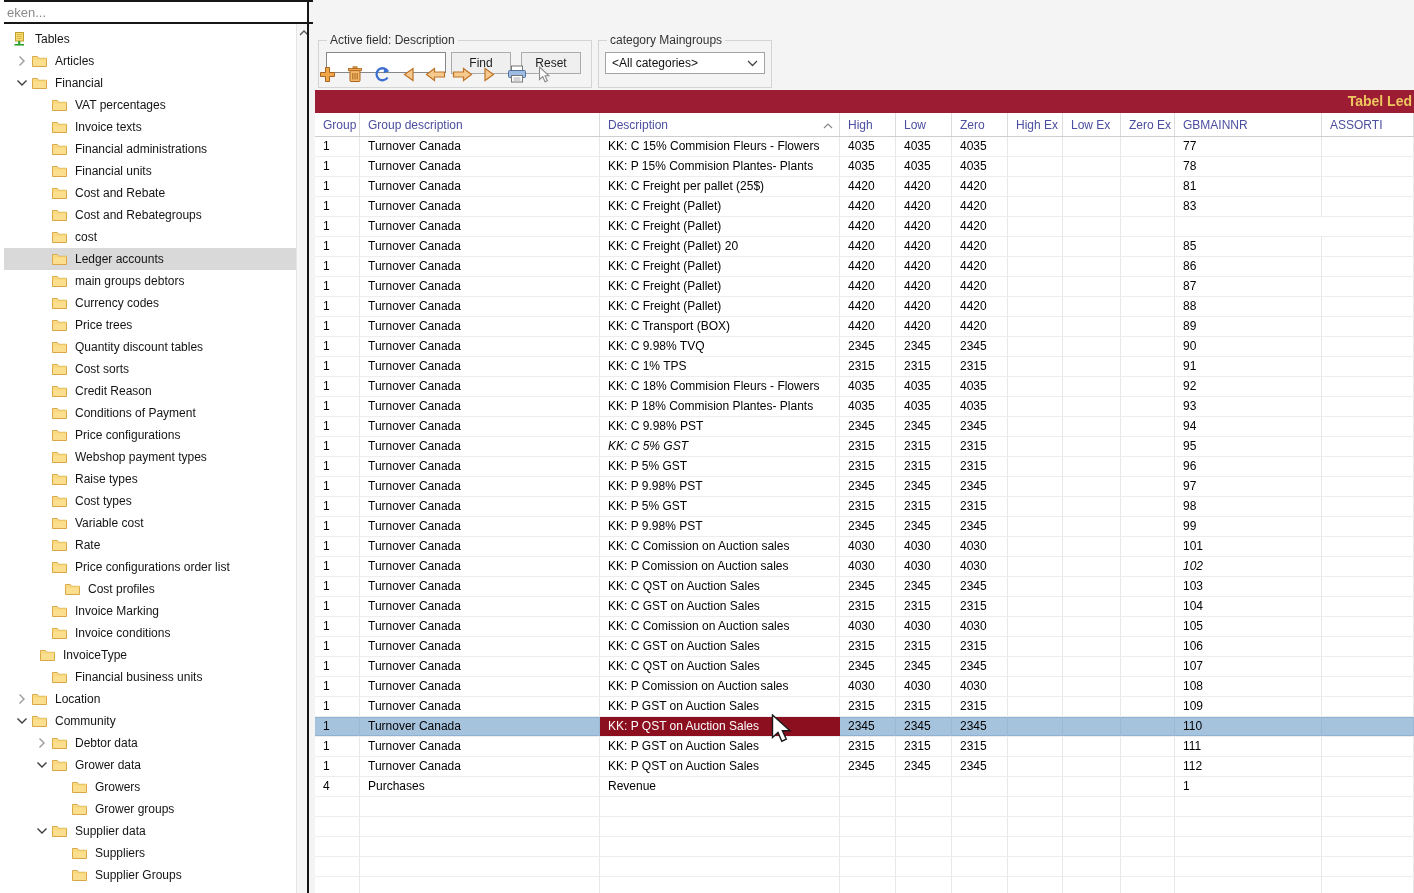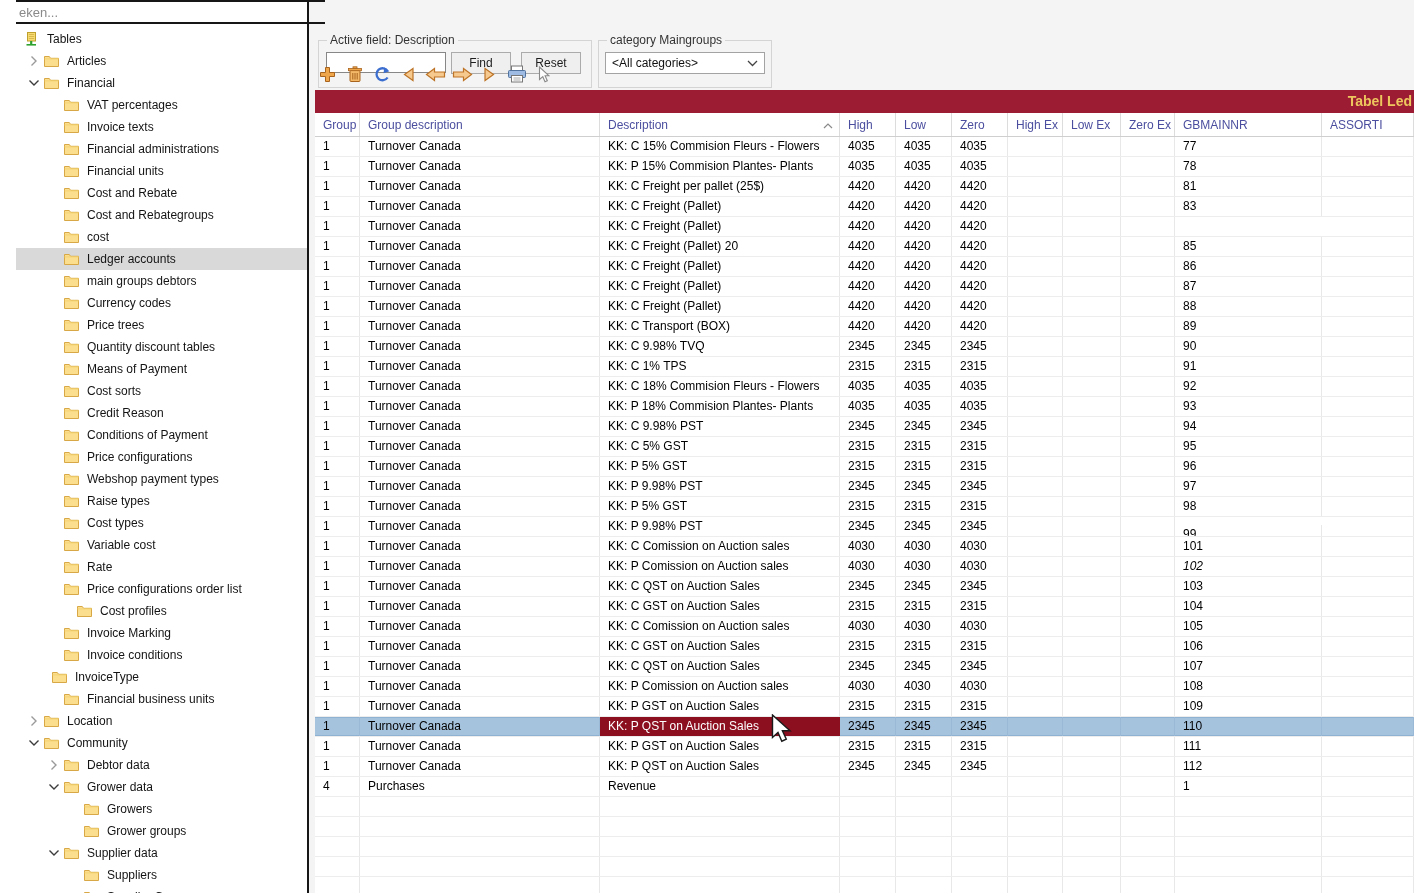--- a/index.html
+++ b/index.html
@@ -1,20 +1,20 @@
 <!DOCTYPE html>
 <html><head>
 <meta charset="utf-8">
 <style>
   html,body{margin:0;padding:0;background:#dcdcdc;}
   .app{position:relative;width:1414px;height:893px;background:#fff;overflow:hidden;
        font-family:"Liberation Sans",sans-serif;-webkit-font-smoothing:antialiased;}
 
   
-  .sidebar{position:absolute;left:16px;top:0;width:307px;height:893px;background:#fff;}
+  .sidebar{position:absolute;left:4px;top:0;width:307px;height:893px;background:#fff;}
   .sidebar-topline{position:absolute;left:0;top:0;width:309px;height:2px;background:#161616;z-index:5;}
   .sidebar-search{position:absolute;left:0;top:2px;width:307px;height:20px;border:none;outline:none;
       padding:2px 3px;font-family:inherit;font-size:13px;color:#8a8a8a;background:#fff;box-sizing:border-box;}
   .sidebar-hline{position:absolute;left:0;top:22px;width:309px;height:2px;background:#161616;z-index:5;}
   .vdivider{position:absolute;left:307px;top:0;width:2px;height:893px;background:#161616;z-index:5;}
 
   .tree{position:absolute;left:0;top:24px;width:292px;bottom:0;overflow:hidden;padding-top:4px;}
   .tree-row{height:22px;display:flex;align-items:center;white-space:nowrap;box-sizing:border-box;}
   .tree-row.selected{background:#d9d9d9;}
   .expander{width:20px;display:inline-flex;justify-content:center;align-items:center;flex-shrink:0;}
@@ -227,30 +227,20 @@
         </div>
         <div class="tree-row" style="padding-left: 28px;">
           <span class="expander"></span>
           <span class="tree-icon">
             <svg width="15" height="12" viewBox="0 0 15 12">
               <path d="M0.5 1.5 h4.8 l1.3 1.8 h7.9 v8.2 h-14 z" fill="#FBDF8F" stroke="#D8A846" stroke-width="1"></path>
               <path d="M0.5 3.9 h14" stroke="#F5D370" stroke-width="1"></path>
             </svg>
           </span>
           <span class="tree-label">Quantity discount tables</span>
-        </div>
-        <div class="tree-row" style="padding-left: 28px;">
-          <span class="expander"></span>
-          <span class="tree-icon">
-            <svg width="15" height="12" viewBox="0 0 15 12">
-              <path d="M0.5 1.5 h4.8 l1.3 1.8 h7.9 v8.2 h-14 z" fill="#FBDF8F" stroke="#D8A846" stroke-width="1"></path>
-              <path d="M0.5 3.9 h14" stroke="#F5D370" stroke-width="1"></path>
-            </svg>
-          </span>
-          <span class="tree-label">Means of Payment</span>
         </div>
         <div class="tree-row" style="padding-left: 28px;">
           <span class="expander"></span>
           <span class="tree-icon">
             <svg width="15" height="12" viewBox="0 0 15 12">
               <path d="M0.5 1.5 h4.8 l1.3 1.8 h7.9 v8.2 h-14 z" fill="#FBDF8F" stroke="#D8A846" stroke-width="1"></path>
               <path d="M0.5 3.9 h14" stroke="#F5D370" stroke-width="1"></path>
             </svg>
           </span>
           <span class="tree-label">Cost sorts</span>
@@ -843,21 +833,21 @@
           <div class="gb-cell" style="width: 56px;">2345</div>
           <div class="gb-cell" style="width: 55px;"></div>
           <div class="gb-cell" style="width: 58px;"></div>
           <div class="gb-cell" style="width: 54px;"></div>
           <div class="gb-cell" style="width: 147px;">94</div>
           <div class="gb-cell" style="flex: 1 1 auto; min-width: 0px;"></div>
         </div>
         <div class="grid-row">
           <div class="gb-cell" style="width: 45px;">1</div>
           <div class="gb-cell" style="width: 240px;">Turnover Canada</div>
-          <div class="gb-cell desc" style="width: 240px;">KK: C 5% GST</div>
+          <div class="gb-cell desc" style="width: 240px; font-style: italic;">KK: C 5% GST</div>
           <div class="gb-cell" style="width: 56px;">2315</div>
           <div class="gb-cell" style="width: 56px;">2315</div>
           <div class="gb-cell" style="width: 56px;">2315</div>
           <div class="gb-cell" style="width: 55px;"></div>
           <div class="gb-cell" style="width: 58px;"></div>
           <div class="gb-cell" style="width: 54px;"></div>
           <div class="gb-cell" style="width: 147px;">95</div>
           <div class="gb-cell" style="flex: 1 1 auto; min-width: 0px;"></div>
         </div>
         <div class="grid-row">
@@ -902,21 +892,21 @@
         <div class="grid-row">
           <div class="gb-cell" style="width: 45px;">1</div>
           <div class="gb-cell" style="width: 240px;">Turnover Canada</div>
           <div class="gb-cell desc" style="width: 240px;">KK: P 9.98% PST</div>
           <div class="gb-cell" style="width: 56px;">2345</div>
           <div class="gb-cell" style="width: 56px;">2345</div>
           <div class="gb-cell" style="width: 56px;">2345</div>
           <div class="gb-cell" style="width: 55px;"></div>
           <div class="gb-cell" style="width: 58px;"></div>
           <div class="gb-cell" style="width: 54px;"></div>
-          <div class="gb-cell" style="width: 147px; margin-top: 8px;">99</div>
+          <div class="gb-cell" style="width: 147px;">99</div>
           <div class="gb-cell" style="flex: 1 1 auto; min-width: 0px;"></div>
         </div>
         <div class="grid-row">
           <div class="gb-cell" style="width: 45px;">1</div>
           <div class="gb-cell" style="width: 240px;">Turnover Canada</div>
           <div class="gb-cell desc" style="width: 240px;">KK: C Comission on Auction sales</div>
           <div class="gb-cell" style="width: 56px;">4030</div>
           <div class="gb-cell" style="width: 56px;">4030</div>
           <div class="gb-cell" style="width: 56px;">4030</div>
           <div class="gb-cell" style="width: 55px;"></div>

